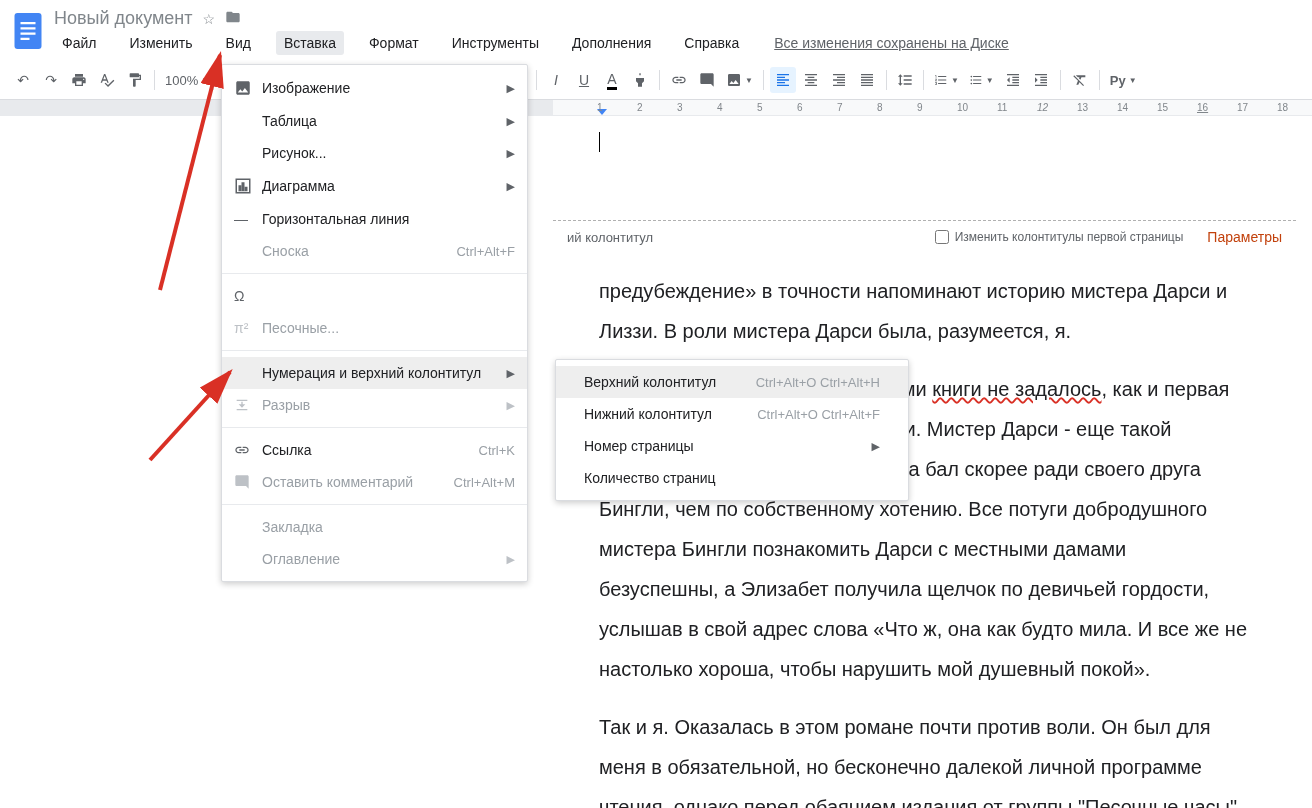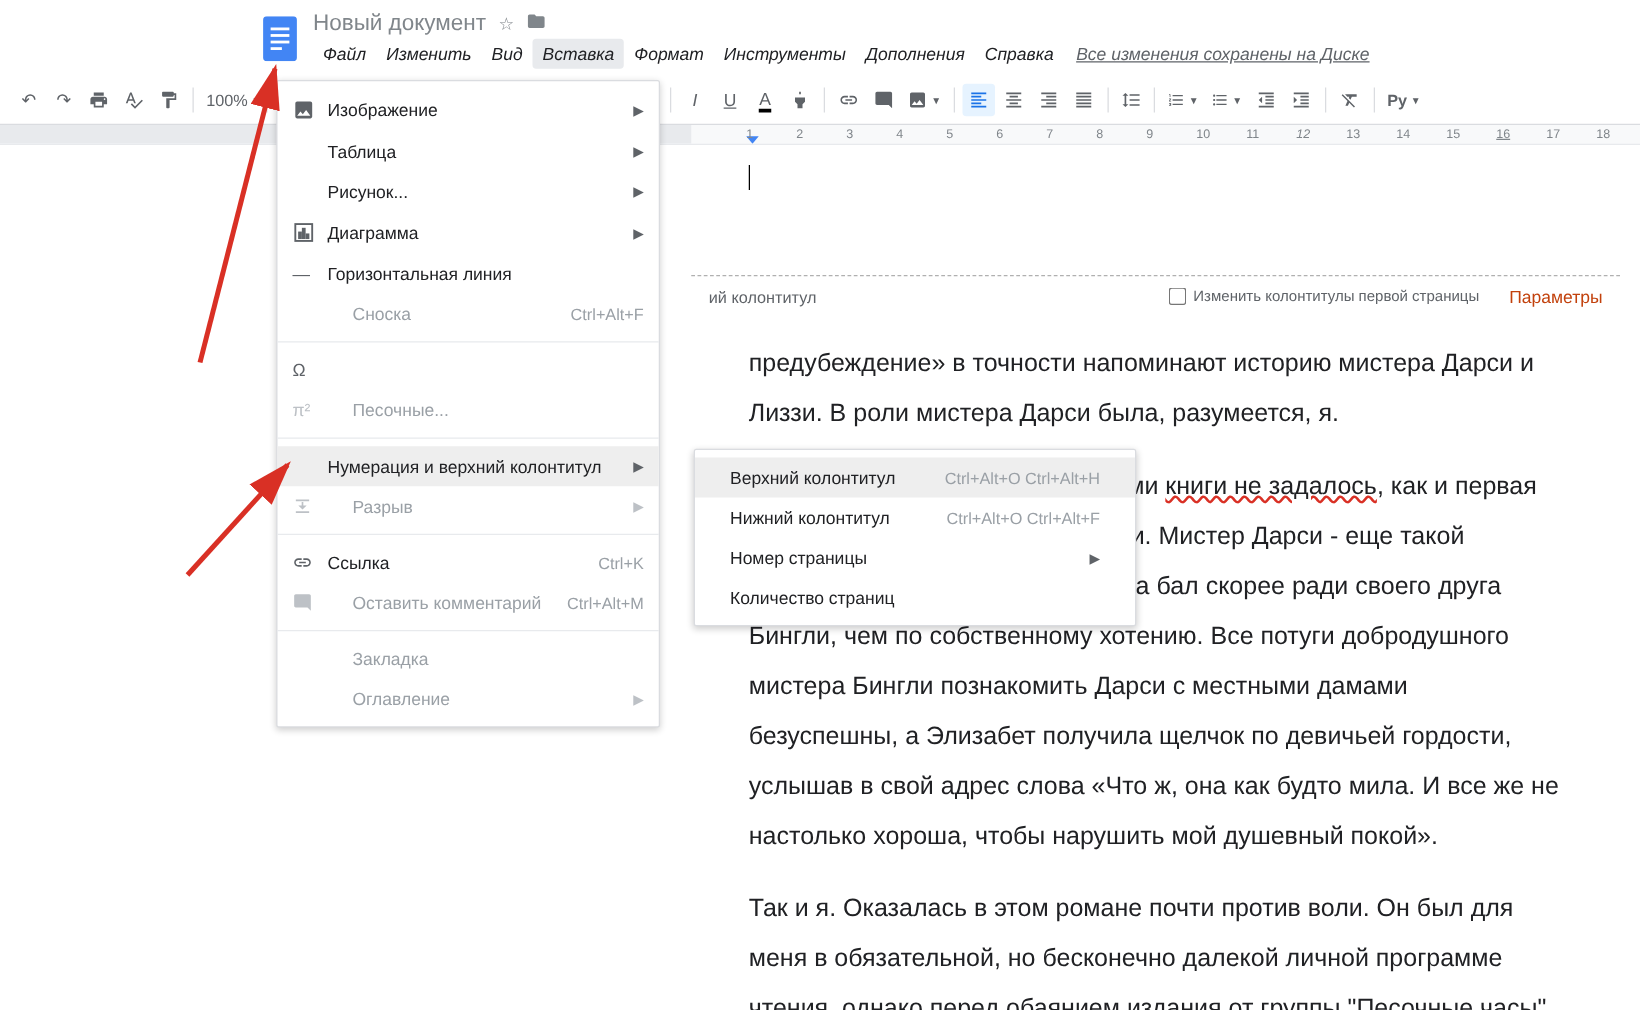--- a/index.html
+++ b/index.html
@@ -1,26 +1,26 @@
 <!DOCTYPE html>
 <html><head>
 <meta charset="utf-8">
 <style>
   * { box-sizing: border-box; margin: 0; padding: 0; font-family: Arial, "Helvetica Neue", sans-serif; }
   body { background: #fff; width: 1312px; height: 808px; position: relative; overflow: hidden; font-size: 14px; color: #202124; }
   
   
-  .header { display: flex; align-items: flex-start; padding: 8px 10px 0 10px; justify-content: center; }
+  .header { display: flex; align-items: flex-start; padding: 8px 10px 0 10px; }
   .doc-icon { width: 36px; height: 46px; display: flex; align-items: center; justify-content: center; margin-right: 8px; }
   .doc-icon svg { width: 28px; height: 36px; }
   .title-area { }
   .title-row { display: flex; align-items: center; gap: 10px; margin-bottom: 2px; }
   .doc-title { font-size: 18px; color: #80868b; }
   .star-icon, .folder-icon { color: #80868b; }
-  .menu-bar { display: flex; gap: 0; font-style: italic; }
+  .menu-bar { display: flex; gap: 17px; }
   .menu-item { padding: 4px 8px; font-size: 14px; color: #202124; cursor: pointer; border-radius: 3px; }
   .menu-item.active { background: #e8eaed; }
   .save-status { padding: 4px 10px; font-size: 14px; color: #5f6368; text-decoration: underline; }
   
   
   .toolbar { display: flex; align-items: center; padding: 6px 10px; border-bottom: 1px solid #dadce0; gap: 2px; margin-top: 6px; }
   .tb-btn { width: 26px; height: 26px; display: flex; align-items: center; justify-content: center; color: #5f6368; cursor: pointer; border-radius: 3px; }
   .tb-btn.active { background: #e6f3ff; color: #1a73e8; }
   .tb-sep { width: 1px; height: 20px; background: #dadce0; margin: 0 4px; }
   .tb-dd { display: flex; align-items: center; padding: 0 4px; color: #5f6368; font-size: 13px; cursor: pointer; }
@@ -46,21 +46,21 @@
   .header-chk input { width: 14px; height: 14px; }
   .header-params { color: #c2410c; font-size: 14px; margin-left: 24px; }
   
   .body-text { padding: 18px 46px; font-size: 20px; line-height: 2.0; color: #202124; }
   .body-text p { margin-bottom: 18px; }
   .body-text .ul { text-decoration: underline; text-decoration-style: wavy; text-decoration-color: #d93025; }
   
   
   .dropdown { position: absolute; top: 64px; left: 221px; width: 307px; background: #fff; border: 1px solid #dadce0; box-shadow: 0 2px 6px rgba(0,0,0,.2); border-radius: 2px; padding: 6px 0; z-index: 100; }
   .dd-item { display: flex; align-items: center; padding: 8px 12px; font-size: 14px; color: #202124; cursor: pointer; position: relative; }
-  .dd-item.disabled { color: #9aa0a6; gap: 20px; }
+  .dd-item.disabled { color: #9aa0a6; }
   .dd-item.highlight { background: #eeeeee; }
   .dd-icon { width: 28px; display: flex; align-items: center; justify-content: flex-start; color: #5f6368; }
   .dd-item.disabled .dd-icon { color: #bdc1c6; }
   .dd-label { flex: 1; }
   .dd-shortcut { font-size: 13px; color: #9aa0a6; }
   .dd-arrow { color: #5f6368; font-size: 11px; }
   .dd-item.disabled .dd-arrow { color: #bdc1c6; }
   .dd-sep { height: 1px; background: #e8eaed; margin: 6px 0; }
   
   

